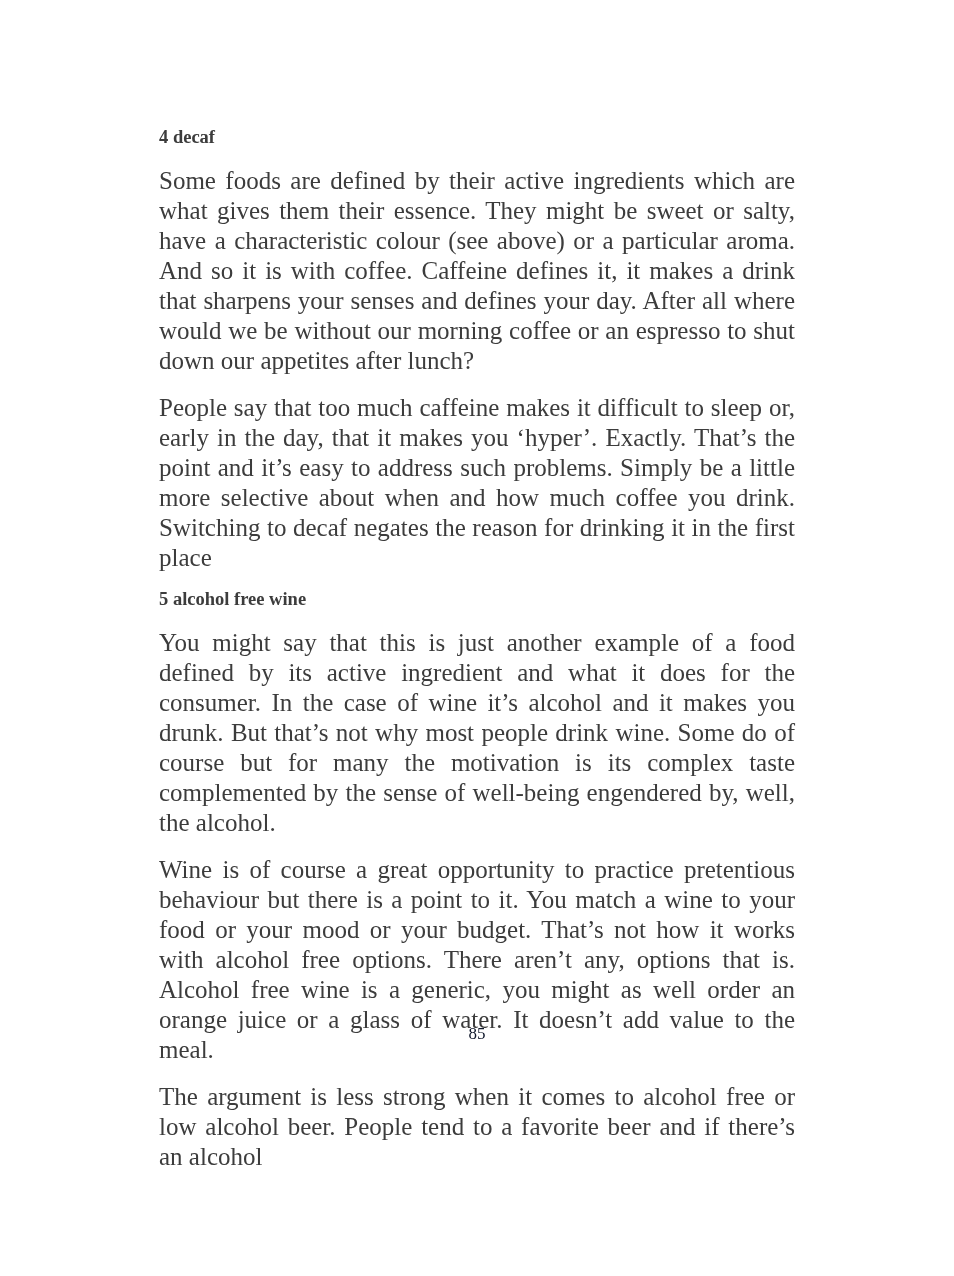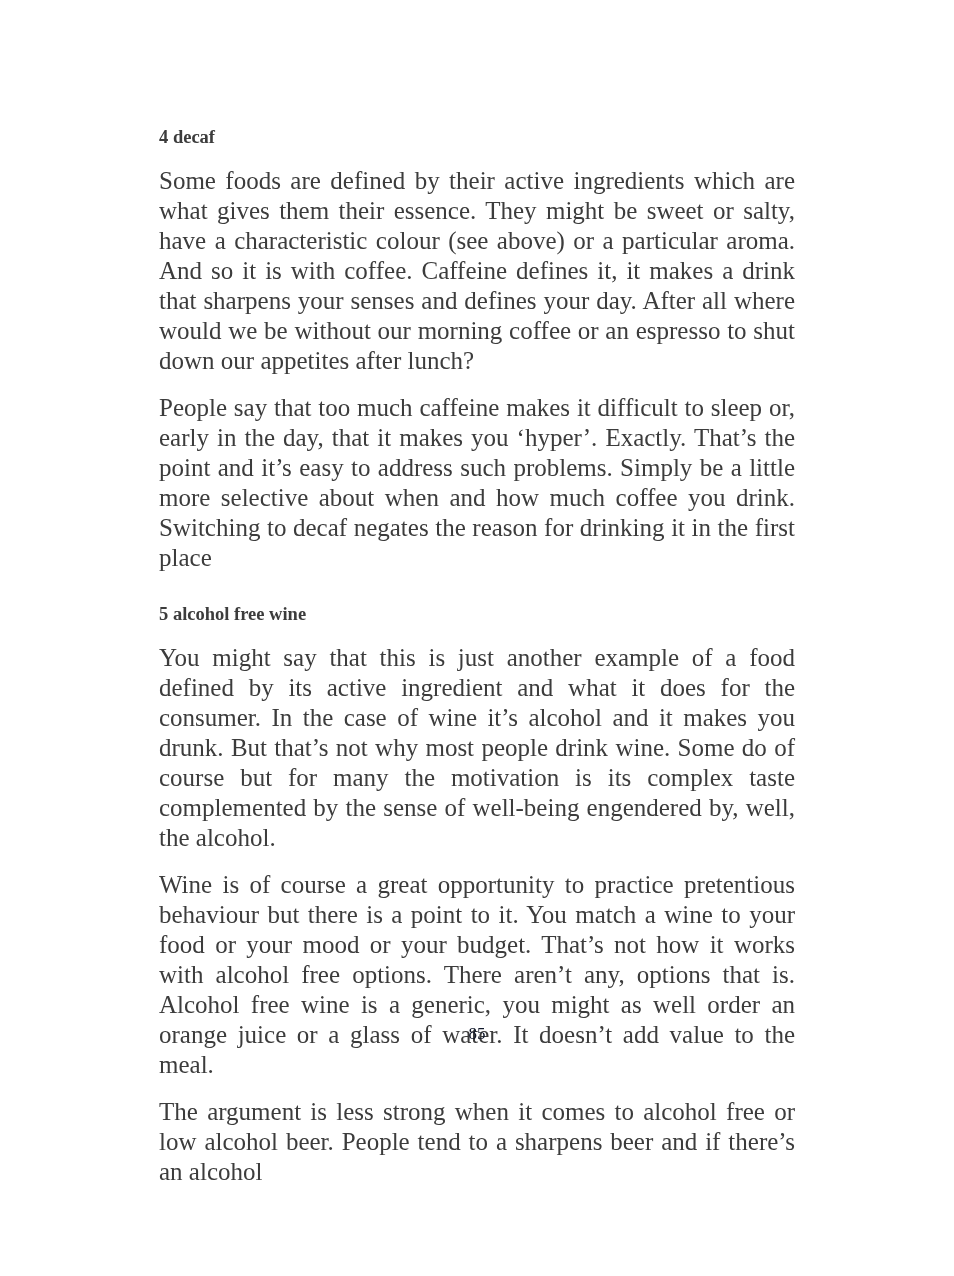--- a/index.html
+++ b/index.html
@@ -22,21 +22,21 @@
     position: relative;
   }
   .heading {
     font-size: 18.5px;
     font-weight: bold;
     line-height: 30px;
     margin: 0 0 14px 0;
     text-align: left;
   }
   .section + .section .heading {
-    margin-top: 26px;
+    margin-top: 11px;
   }
   .para {
     font-size: 25px;
     line-height: 30px;
     margin: 0 0 17px 0;
     text-align: justify;
     text-justify: inter-word;
   }
   .para:last-child {
     margin-bottom: 0;
@@ -59,18 +59,18 @@
   <section class="section">
     <h2 class="heading">4 decaf</h2>
     <p class="para">Some foods are defined by their active ingredients which are what gives them their essence. They might be sweet or salty, have a characteristic colour (see above) or a particular aroma. And so it is with coffee. Caffeine defines it, it makes a drink that sharpens your senses and defines your day. After all where would we be without our morning coffee or an espresso to shut down our appetites after lunch?</p>
     <p class="para">People say that too much caffeine makes it difficult to sleep or, early in the day, that it makes you ‘hyper’. Exactly. That’s the point and it’s easy to address such problems. Simply be a little more selective about when and how much coffee you drink. Switching to decaf negates the reason for drinking it in the first place</p>
   </section>
 
   <section class="section">
     <h2 class="heading">5 alcohol free wine</h2>
     <p class="para">You might say that this is just another example of a food defined by its active ingredient and what it does for the consumer. In the case of wine it’s alcohol and it makes you drunk. But that’s not why most people drink wine. Some do of course but for many the motivation is its complex taste complemented by the sense of well-being engendered by, well, the alcohol.</p>
     <p class="para">Wine is of course a great opportunity to practice pretentious behaviour but there is a point to it. You match a wine to your food or your mood or your budget. That’s not how it works with alcohol free options. There aren’t any, options that is. Alcohol free wine is a generic, you might as well order an orange juice or a glass of water. It doesn’t add value to the meal.</p>
-    <p class="para">The argument is less strong when it comes to alcohol free or low alcohol beer. People tend to a sharpens beer and if there’s an alcohol</p>
+    <p class="para">The argument is less strong when it comes to alcohol free or low alcohol beer. People tend to a favorite beer and if there’s an alcohol</p>
   </section>
 
   <footer class="page-number">85</footer>
 
 </main>
 
 </body></html>

